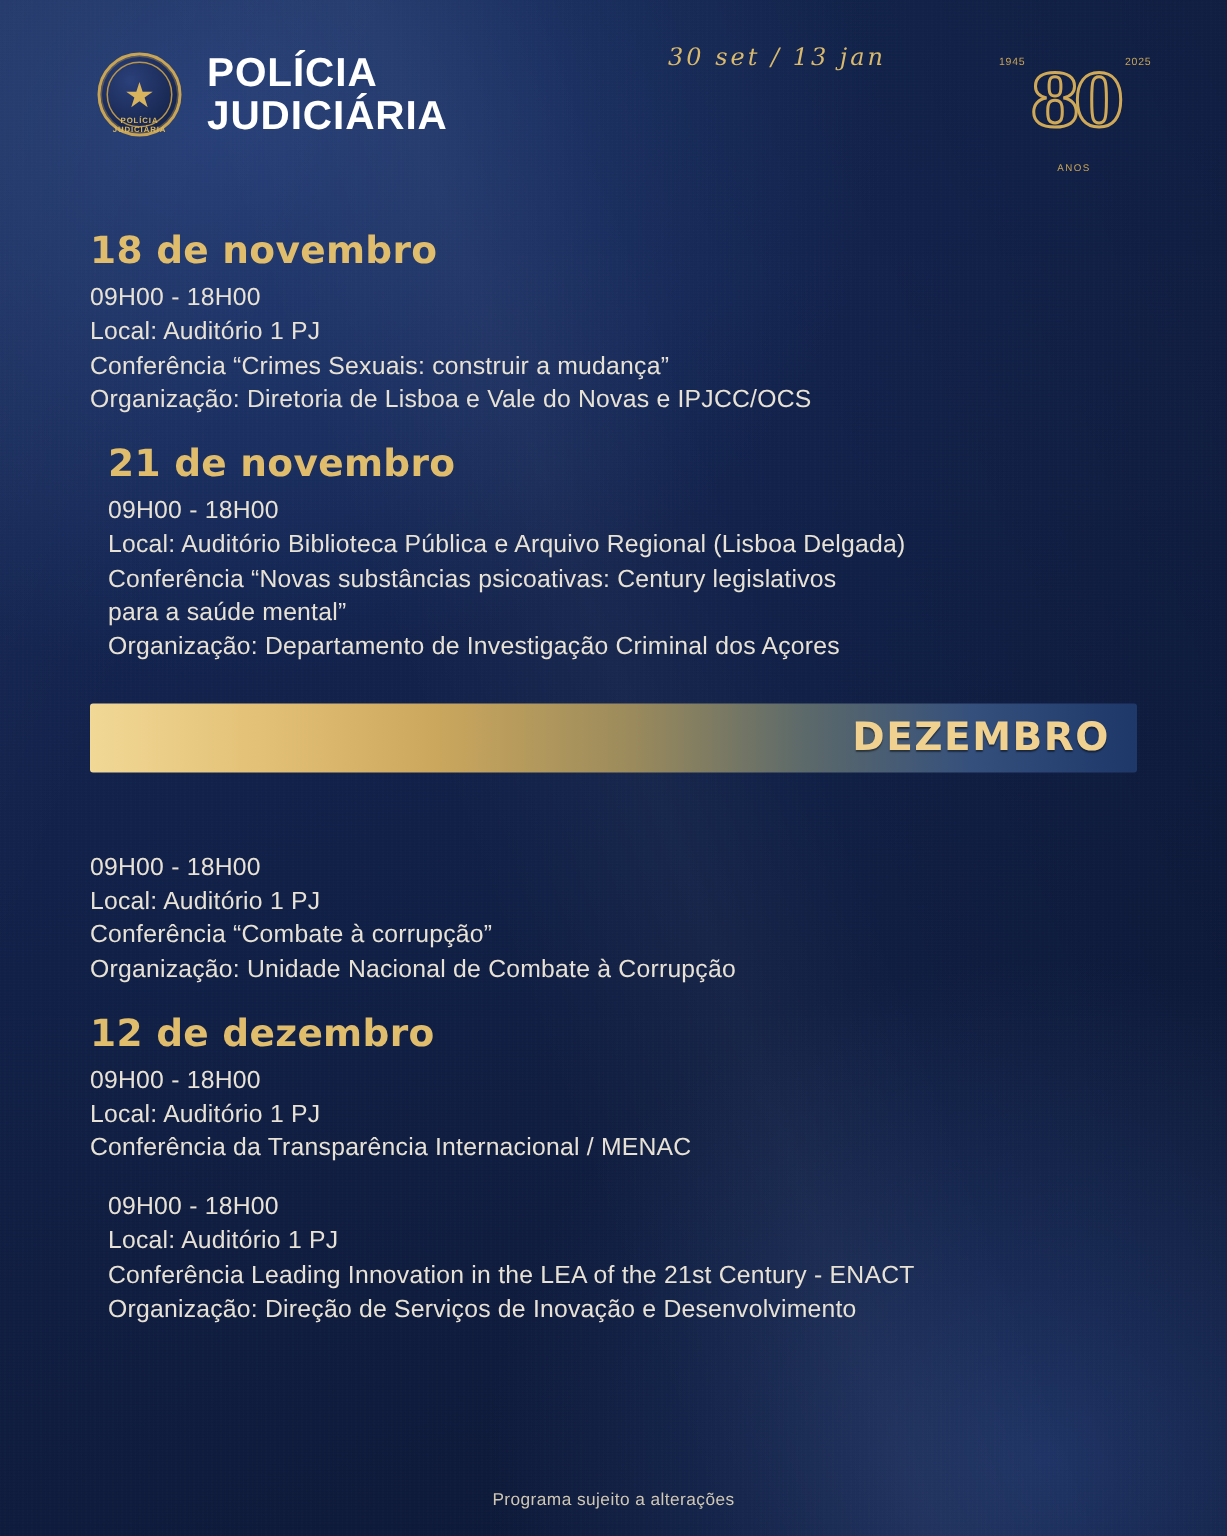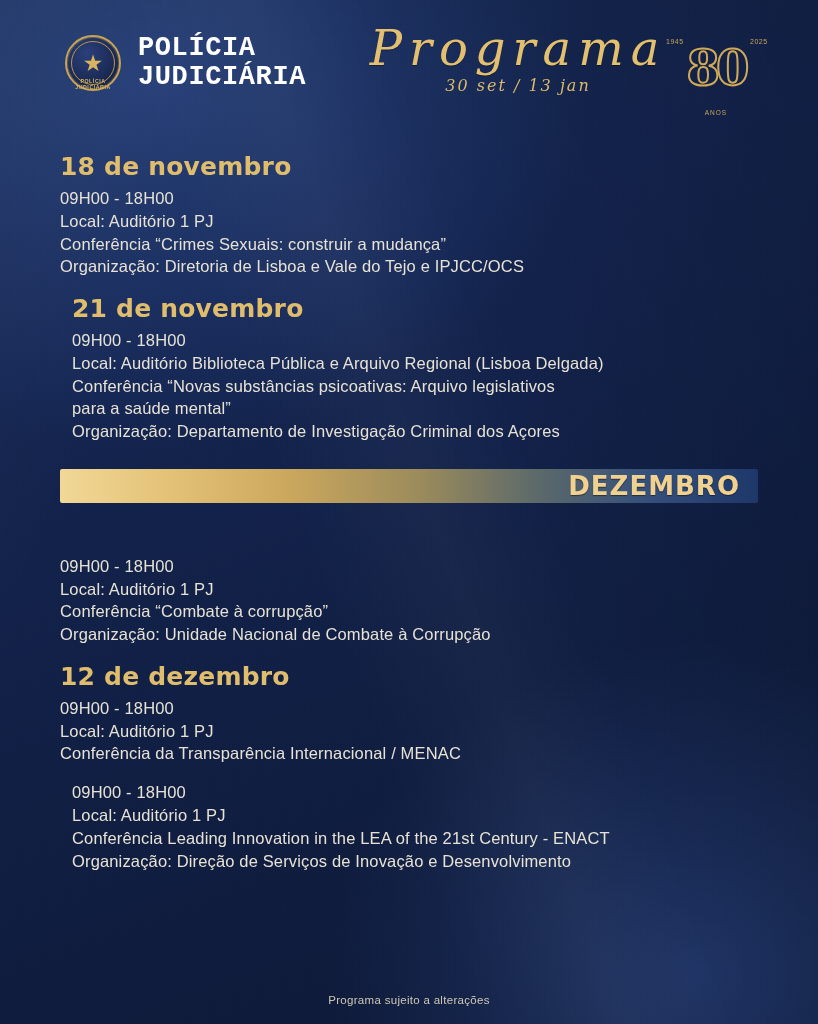--- a/index.html
+++ b/index.html
@@ -99,21 +99,21 @@
     position: absolute;
     left: 1px; top: 48px;
     width: 60px;
     text-align: center;
     font-size: 5.2px;
     letter-spacing: .6px;
     color: #d9b660;
     font-weight: bold;
   }
   .brand-text {
-    font-family: Liberation Mono, monospace;
+    font-family: Liberation Sans, sans-serif;
     font-weight: bold;
     color: #ffffff;
     font-size: 27px;
     line-height: 1.06;
     letter-spacing: 0.6px;
   }
 
   .programa-block {
     position: absolute;
     left: 368px;
@@ -200,21 +200,21 @@
     font-size: 16.5px;
     color: #e7e2d5;
     line-height: 1.38;
     letter-spacing: 0.15px;
     white-space: pre-wrap;
   }
 
   
   .month-banner {
     margin: 26px 60px 30px 60px;
-    height: 34px;
+    height: 46px;
     display: flex;
     align-items: center;
     justify-content: flex-end;
     padding-right: 18px;
     background: linear-gradient(90deg,
       #f1d896 0%,
       #e3c176 16%,
       #cba75d 33%,
       #9a8a5c 52%,
       #5d6a6a 68%,
@@ -257,48 +257,47 @@
           <div class="star">★</div>
           <div class="band">POLÍCIA JUDICIÁRIA</div>
         </div>
         <div class="brand-text">
           <div>POLÍCIA</div>
           <div>JUDICIÁRIA</div>
         </div>
       </div>
 
       <div class="programa-block">
-        <div class="programa-word">Programa</div>
         <div class="programa-dates">30 set / 13 jan</div>
       </div>
 
       <div class="anniversary">
         <div class="side-left">1945</div>
         <div class="num">80</div>
         <div class="side-right">2025</div>
         <div class="bottom-txt">ANOS</div>
       </div>
 
     </div>
 
     <div class="events">
 
       <div class="event">
         <div class="event-title">18 de novembro</div>
         <div class="event-line">09H00 - 18H00</div>
         <div class="event-line">Local: Auditório 1 PJ</div>
         <div class="event-line">Conferência “Crimes Sexuais: construir a mudança”</div>
-        <div class="event-line">Organização: Diretoria de Lisboa e Vale do Tejo e IPJCC/OCS</div>
+        <div class="event-line">Organização: Diretoria de Lisboa e Vale do Novas e IPJCC/OCS</div>
       </div>
 
       <div class="event">
         <div class="event-title">21 de novembro</div>
         <div class="event-line">09H00 - 18H00</div>
         <div class="event-line">Local: Auditório Biblioteca Pública e Arquivo Regional (Lisboa Delgada)</div>
-        <div class="event-line">Conferência “Novas substâncias psicoativas: Arquivo legislativos</div>
+        <div class="event-line">Conferência “Novas substâncias psicoativas: Century legislativos</div>
         <div class="event-line">para a saúde mental”</div>
         <div class="event-line">Organização: Departamento de Investigação Criminal dos Açores</div>
       </div>
 
     </div>
 
     <div class="month-banner">
       <span class="month-label">DEZEMBRO</span>
     </div>
 

